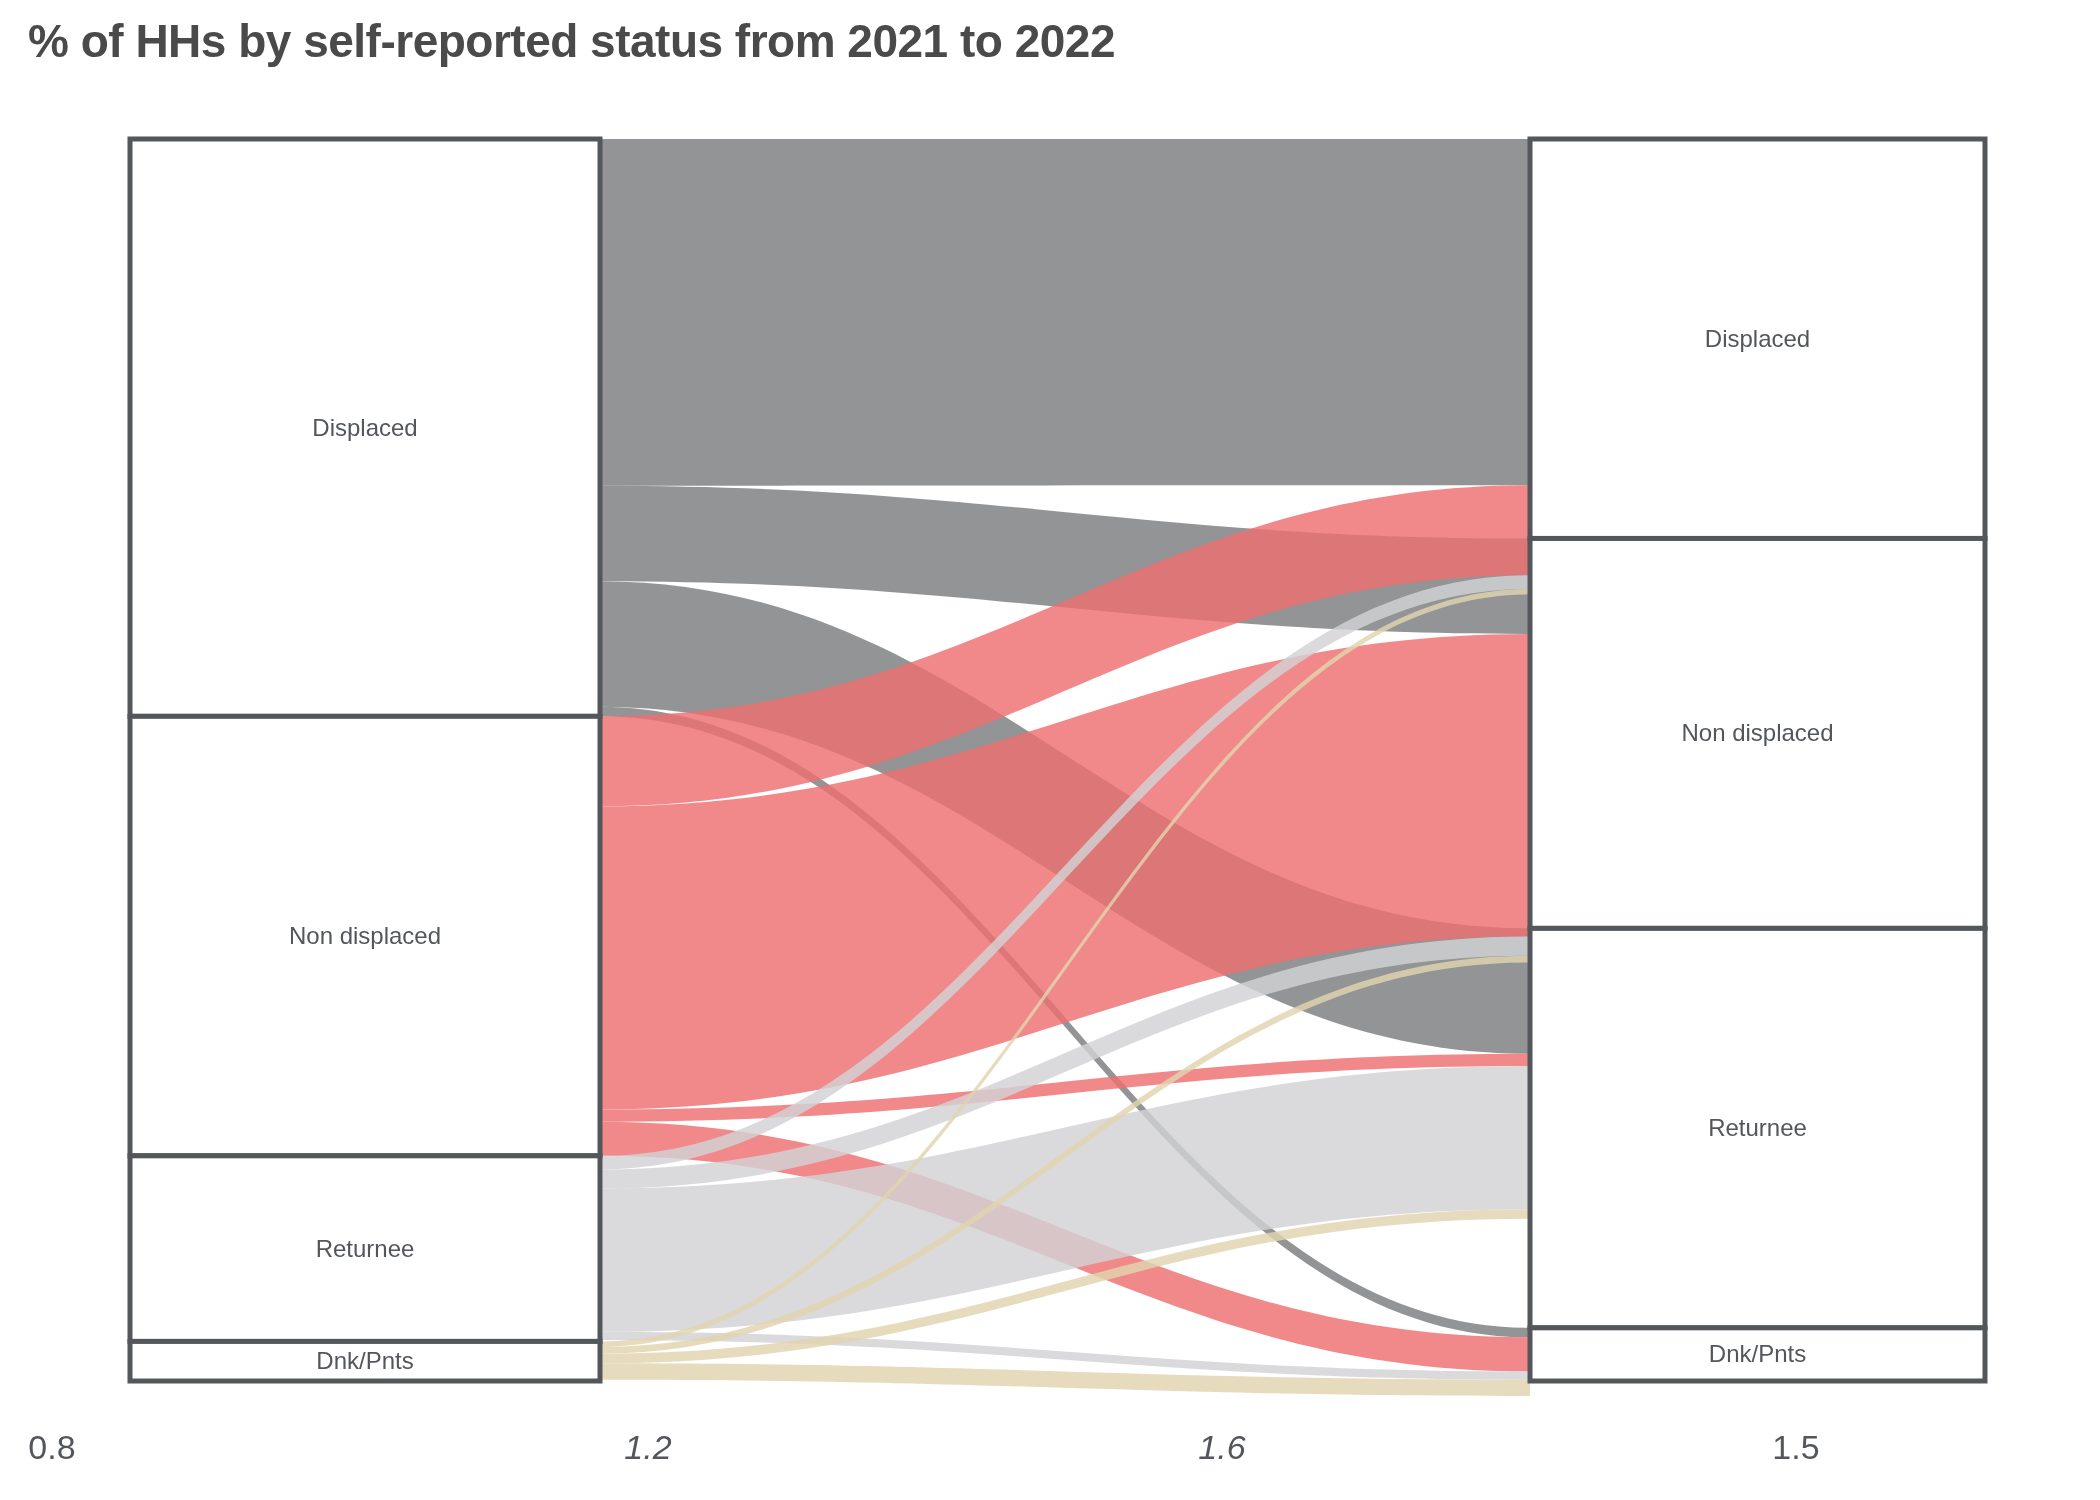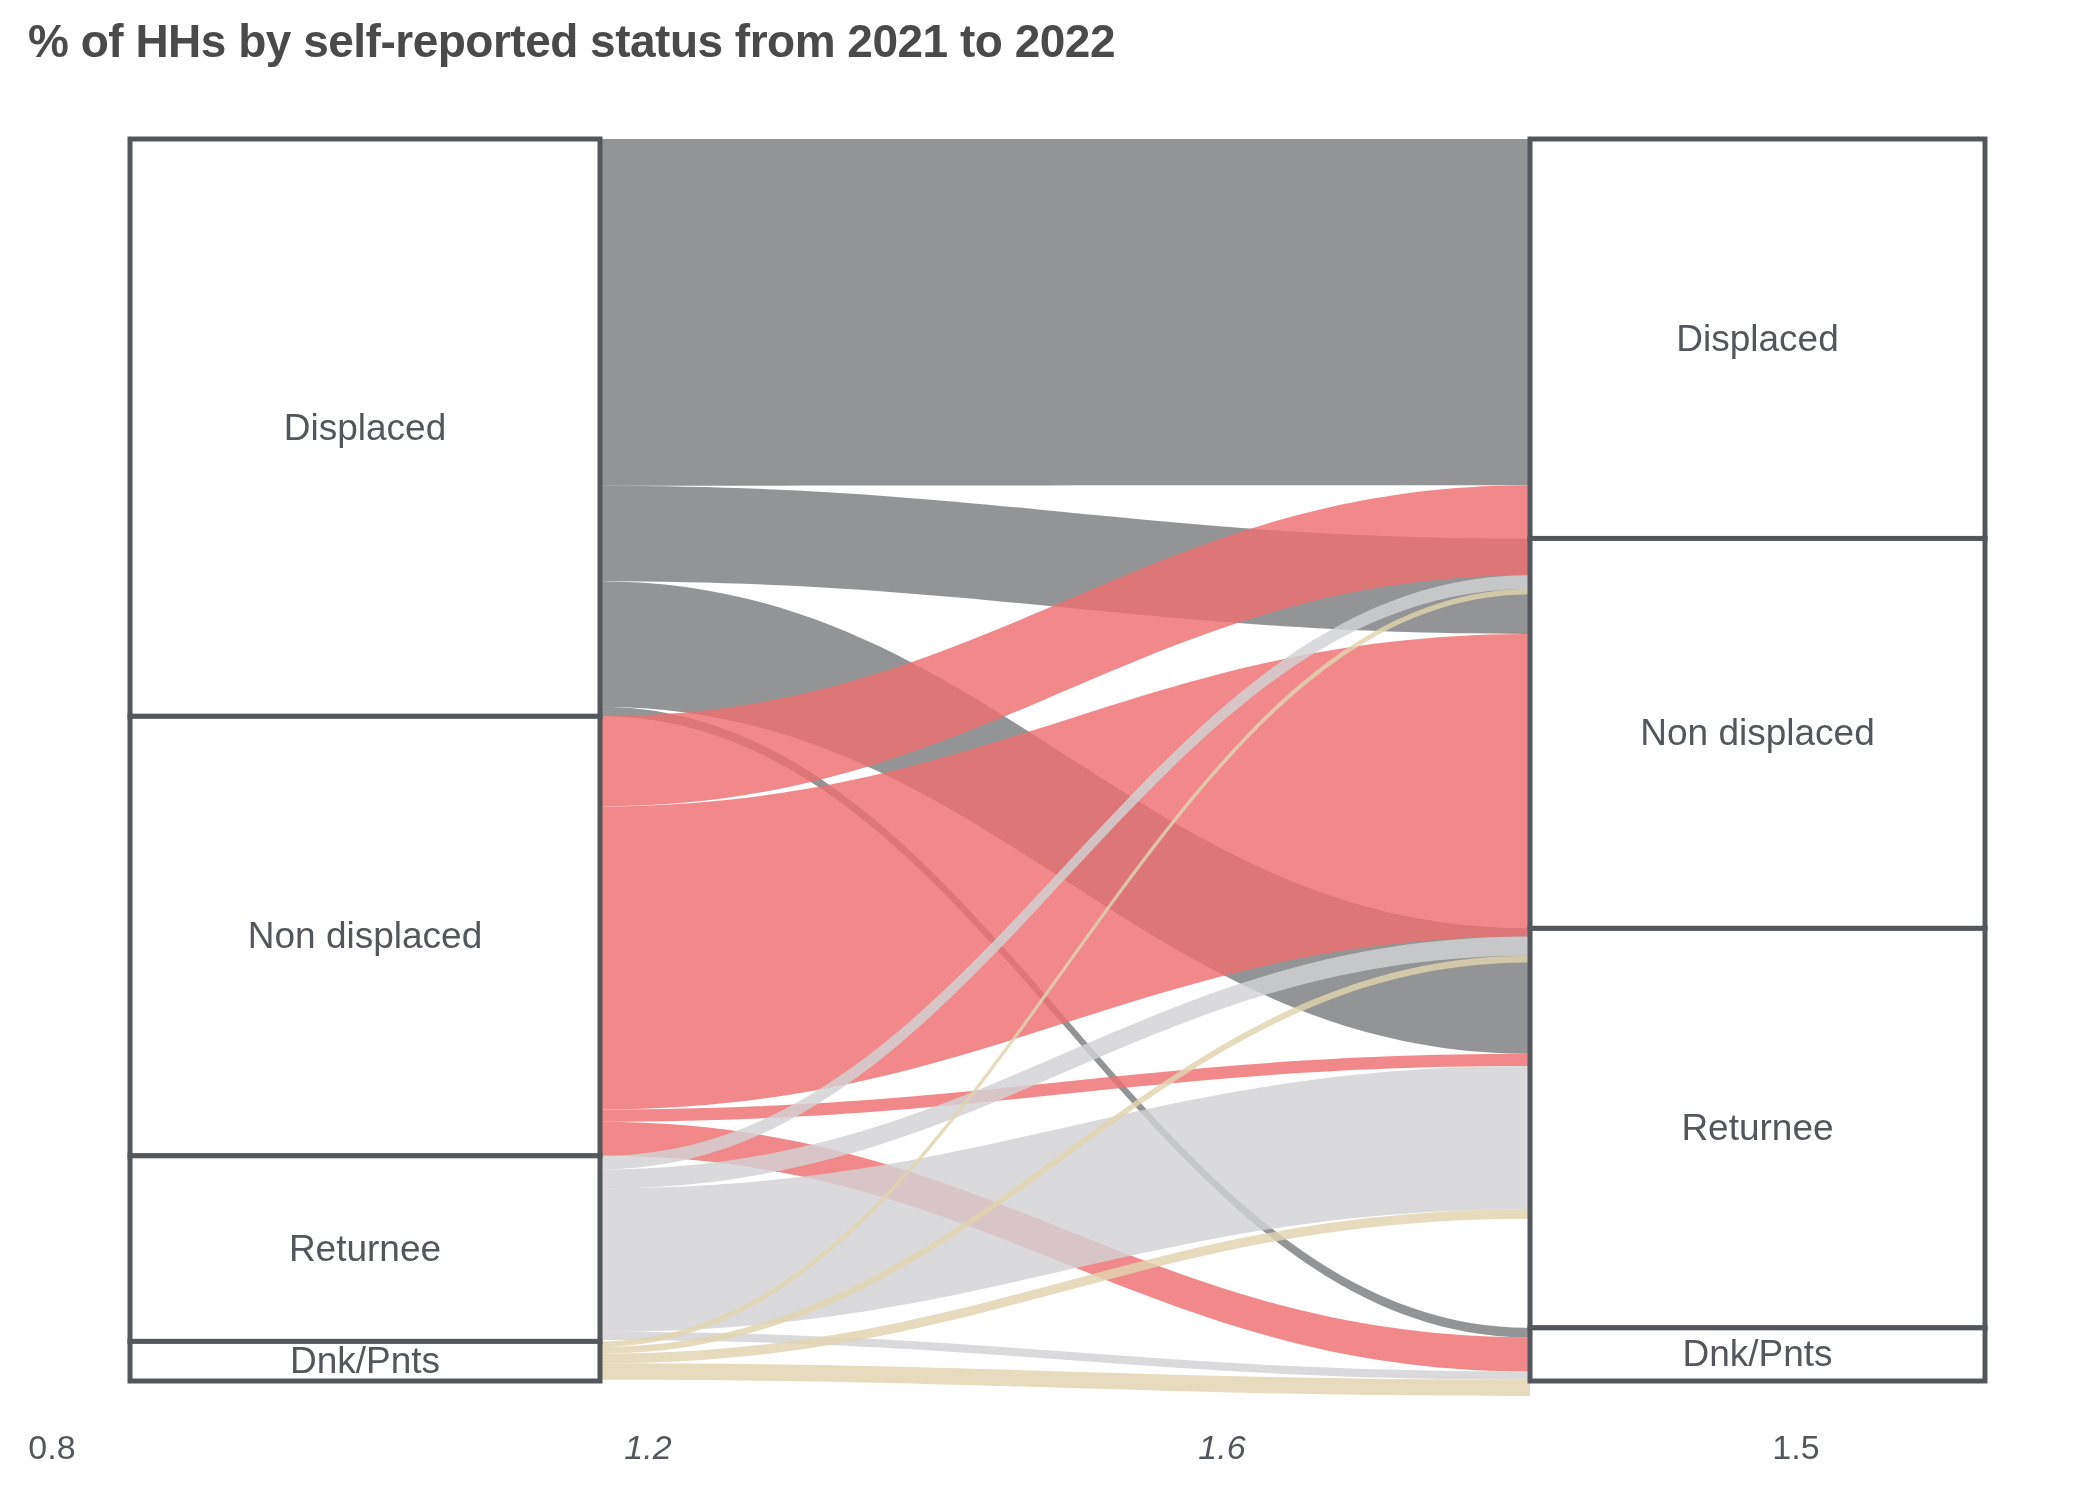--- a/index.html
+++ b/index.html
@@ -38,21 +38,21 @@
   .axis-tick {
     position: absolute;
     top: 1428px;
     font-size: 34px;
     color: #53565b;
     transform: translateX(-50%);
     white-space: nowrap;
   }
   .node-label {
     position: absolute;
-    font-size: 37px;
+    font-size: 24px;
     color: #53565b;
     white-space: nowrap;
     transform: translate(-50%, -50%);
     pointer-events: none;
   }
 </style>
 </head>
 <body>
 
 <div id="stage">

